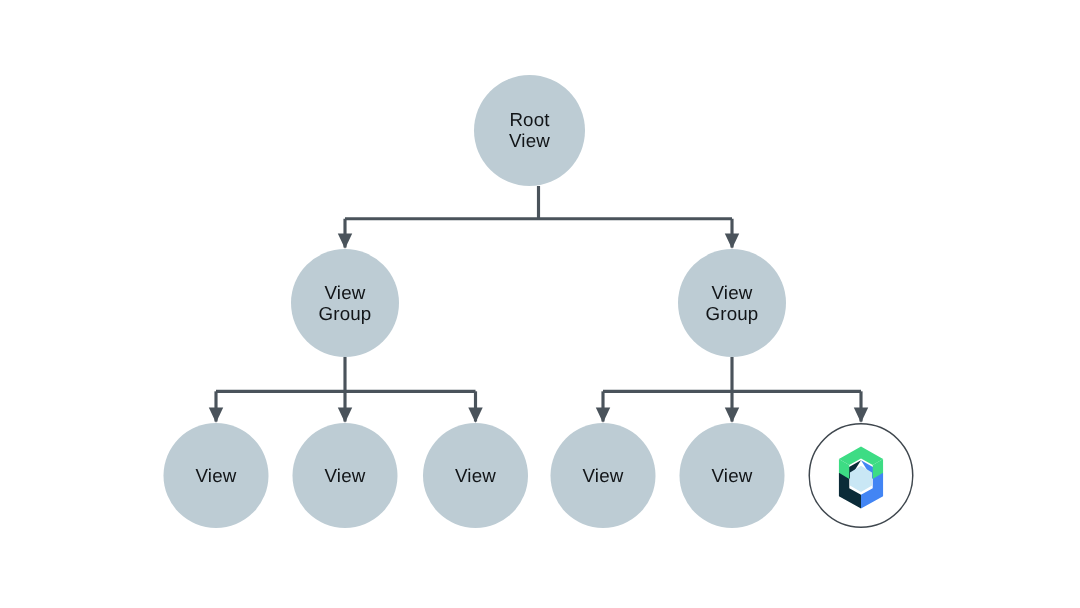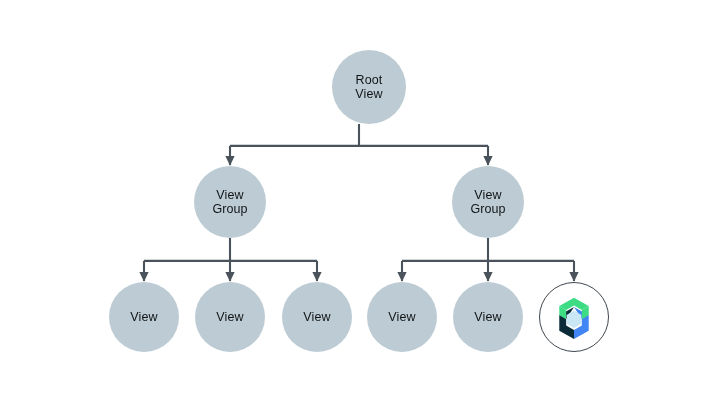--- a/index.html
+++ b/index.html
@@ -78,21 +78,21 @@
         <path d="M 230 260.88 L 230 281" marker-end="url(#arrow)"></path>
         <path d="M 317 260.88 L 317 281" marker-end="url(#arrow)"></path>
         <path d="M 488 238 L 488 260.88"></path>
         <path d="M 402 260.88 L 574 260.88"></path>
         <path d="M 402 260.88 L 402 281" marker-end="url(#arrow)"></path>
         <path d="M 488 260.88 L 488 281" marker-end="url(#arrow)"></path>
         <path d="M 574 260.88 L 574 281" marker-end="url(#arrow)"></path>
       </g>
   </svg>
 
-  <div class="node node-fill" style="left:332px; top:50px; width:74px; height:74px;">
+  <div class="node node-fill" style="left:316px; top:50px; width:74px; height:74px;">
     <span class="node-label">Root
 View</span>
   </div>
 
   <div class="node node-fill" style="left:194px; top:166px; width:72px; height:72px;">
     <span class="node-label">View
 Group</span>
   </div>
 
   <div class="node node-fill" style="left:452px; top:166px; width:72px; height:72px;">

